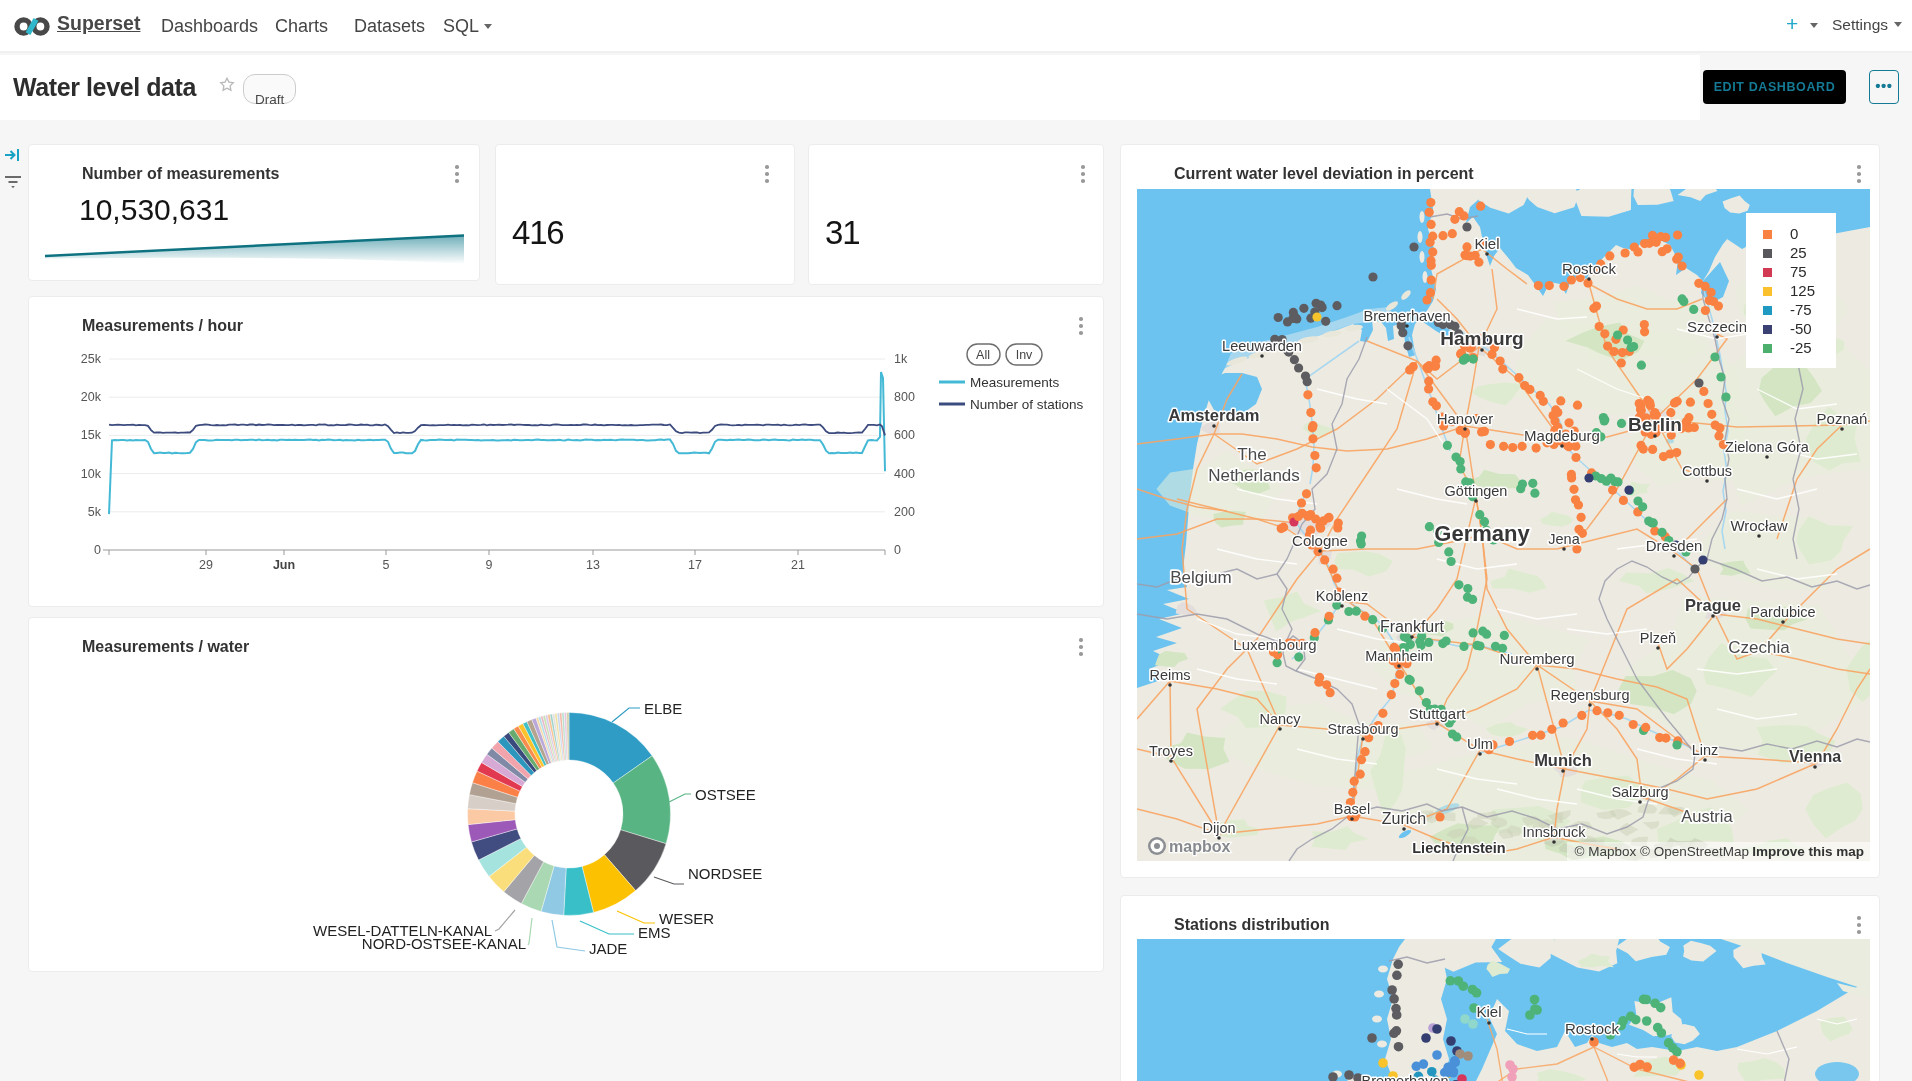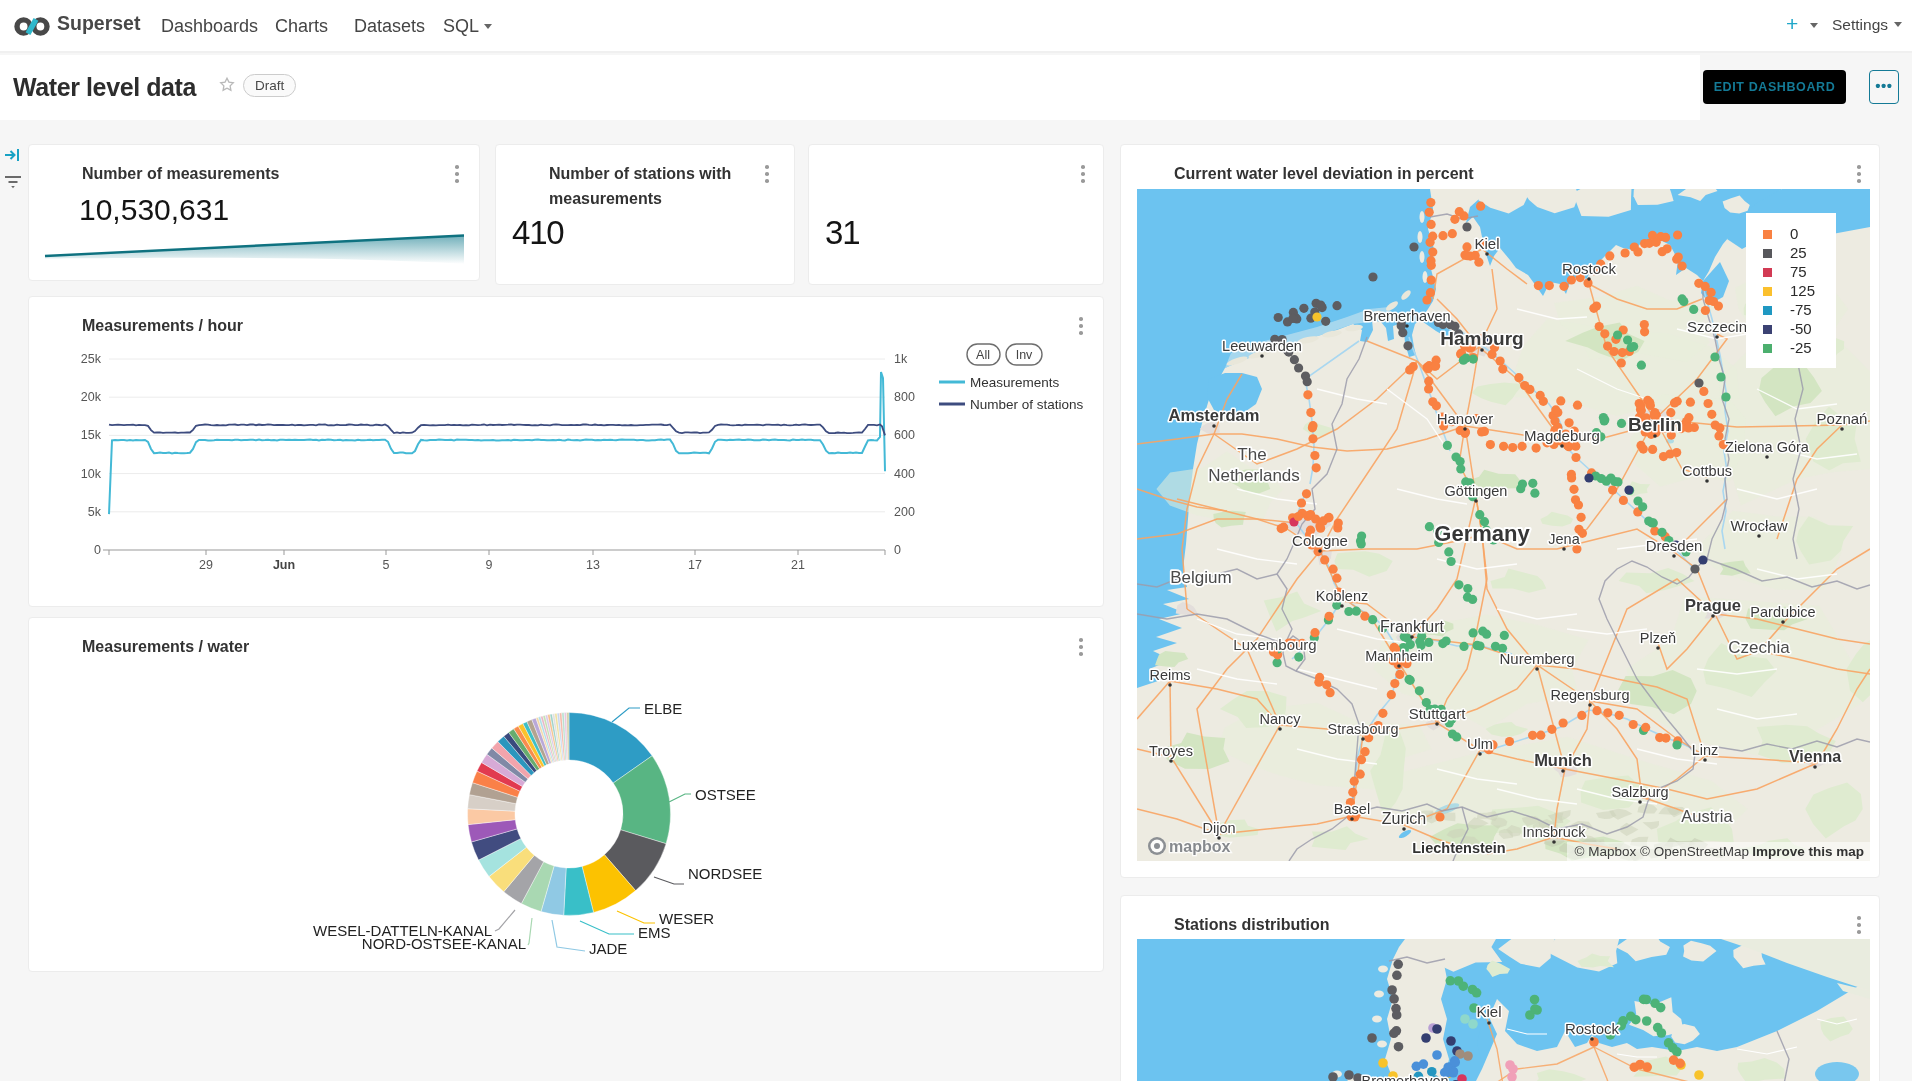--- a/index.html
+++ b/index.html
@@ -3,41 +3,41 @@
 <style>
 *{margin:0;padding:0;box-sizing:border-box;}
 html,body{width:1912px;height:1081px;overflow:hidden;background:#f6f6f6;font-family:"Liberation Sans",sans-serif;}
 .nav{position:absolute;left:0;top:0;width:1912px;height:53px;background:#fff;border-bottom:2px solid #f0f0f0;}
 .brand{position:absolute;left:13px;top:10px;display:flex;align-items:center;}
 .brandtxt{font-size:19.5px;font-weight:bold;color:#484848;margin-left:4px;}
 .navlink{position:absolute;top:16px;font-size:18px;color:#454545;}
 .caret{display:inline-block;width:0;height:0;border-left:4.5px solid transparent;border-right:4.5px solid transparent;border-top:5px solid #666;vertical-align:middle;margin-left:5px;margin-top:-2px;}
 .titlebar{position:absolute;left:0;top:55px;width:1700px;height:65px;background:#fff;}
 .h1{position:absolute;left:13px;top:18px;font-size:25px;font-weight:bold;color:#2d2d2d;letter-spacing:-0.4px;}
-.draft{position:absolute;left:243px;top:19px;height:23px;line-height:21px;padding:0 11px;border:1px solid #ccc;border-radius:12px;background:#fafafa;font-size:13.5px;color:#484848;}
+.draft{position:absolute;left:243px;top:19px;height:23px;line-height:21px;padding:14px 11px;border:1px solid #ccc;border-radius:12px;background:#fafafa;font-size:13.5px;color:#484848;}
 .editbtn{position:absolute;left:1703px;top:15px;width:143px;height:34px;background:#000000;border-radius:4px;color:#147a96;font-size:12.5px;font-weight:bold;letter-spacing:0.6px;text-align:center;line-height:34px;}
 .dotsbtn{position:absolute;left:1869px;top:15px;width:30px;height:34px;border:1px solid #147a96;border-radius:4px;color:#147a96;text-align:center;line-height:30px;font-size:15px;font-weight:bold;letter-spacing:0.5px;}
 .card{position:absolute;background:#fff;border:1px solid #ececec;border-radius:4px;}
 .ctitle{position:absolute;left:16px;top:16px;font-size:16px;font-weight:bold;color:#333;line-height:25px;margin-left:37px;}
 .kebab{position:absolute;width:4px;}
 .kebab i{display:block;width:3.6px;height:3.6px;border-radius:50%;background:#9a9a9a;margin-bottom:3.4px;}
 .bignum{position:absolute;left:16px;font-size:30px;color:#141414;letter-spacing:0px;}
 svg text{font-family:"Liberation Sans",sans-serif;}
 </style></head>
 <body>
 <div class="nav">
 <div class="brand" style="top:15px;">
       <svg width="40" height="19" viewBox="0 0 40 19">
 <g fill="none" stroke="#484848" stroke-width="5.4">
 <circle cx="10.6" cy="9.5" r="6.6"></circle>
           <circle cx="27.4" cy="9.5" r="6.6"></circle>
 </g>
 <path d="M13.6,16.8 L21.6,2.6 L26.4,5.2 L18.4,19.4 Z" fill="#2fb8cc" transform="translate(-1.0,-1.5)"></path>
 </svg>
-      <span class="brandtxt" style="position:relative;top:-3px;">Superset</span>
+      <span class="brandtxt" style="position:relative;top:-3px;text-decoration:underline;">Superset</span>
     </div>
 <span class="navlink" style="left:161px;">Dashboards</span>
 <span class="navlink" style="left:275px;">Charts</span>
 <span class="navlink" style="left:354px;">Datasets</span>
 <span class="navlink" style="left:443px;">SQL<span class="caret"></span></span>
 <span style="position:absolute;left:1786px;top:12px;font-size:21px;color:#20a7c9;">+</span>
     <span class="caret" style="position:absolute;left:1805px;top:25px;"></span>
 <span class="navlink" style="left:1832px;font-size:15.5px;">Settings<span class="caret" style="margin-left:6px;"></span></span>
 </div>
 <div class="titlebar">
@@ -77,27 +77,26 @@
         <linearGradient id="sg" x1="0" y1="0" x2="0" y2="1">
 <stop offset="0" stop-color="#117a8c" stop-opacity="0.6"></stop>
           <stop offset="1" stop-color="#117a8c" stop-opacity="0"></stop>
         </linearGradient>
       </defs>
 <path d="M16,111 L435,90.5 L435,119 C295,110 96,113.5 16,113.5 Z" fill="url(#sg)"></path>
 <path d="M16,111 L435,90.5" stroke="#0f7280" stroke-width="2.4" fill="none"></path>
 </svg>
 </div>
 <div class="card" style="left:495px;top:144px;width:300px;height:141px;">
-<div class="ctitle" style="width:240px;">Number of stations with measurements</div>
     <div class="kebab" style="left:269px;top:20px;">
       <i></i>
       <i></i>
       <i></i>
     </div>
-<div class="bignum" style="top:69px;font-size:33px;letter-spacing:-1.2px;">410</div>
+<div class="bignum" style="top:69px;font-size:33px;letter-spacing:-1.2px;">416</div>
 </div>
 <div class="card" style="left:808px;top:144px;width:296px;height:141px;">
     <div class="kebab" style="left:272px;top:20px;">
       <i></i>
       <i></i>
       <i></i>
     </div>
 <div class="bignum" style="top:69px;font-size:33px;letter-spacing:-1.2px;">31</div>
 </div>
 <div class="card" style="left:28px;top:296px;width:1076px;height:311px;">

